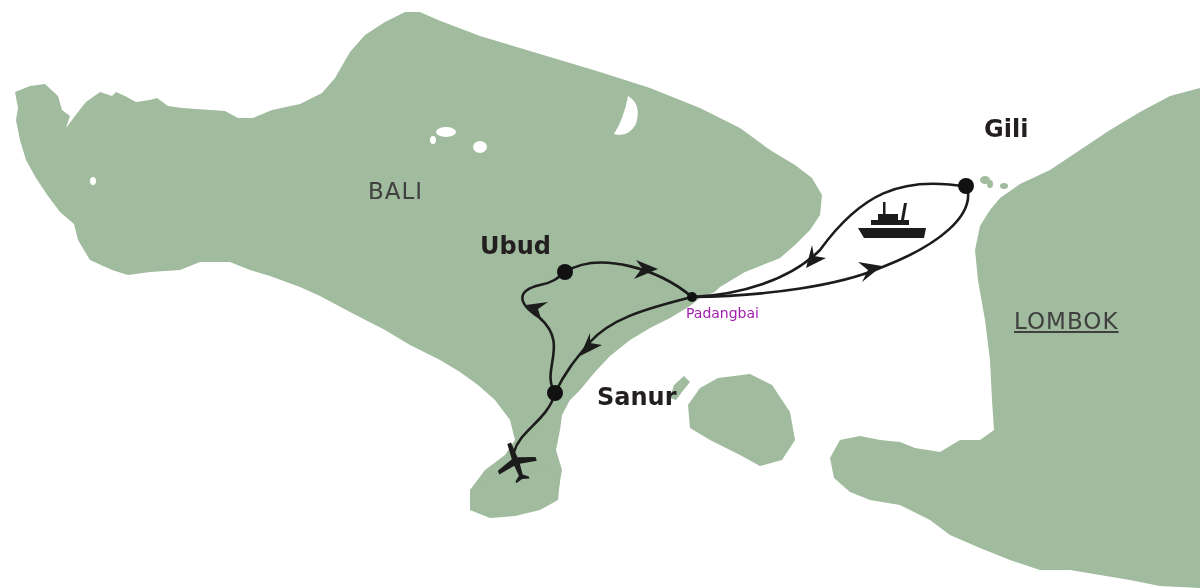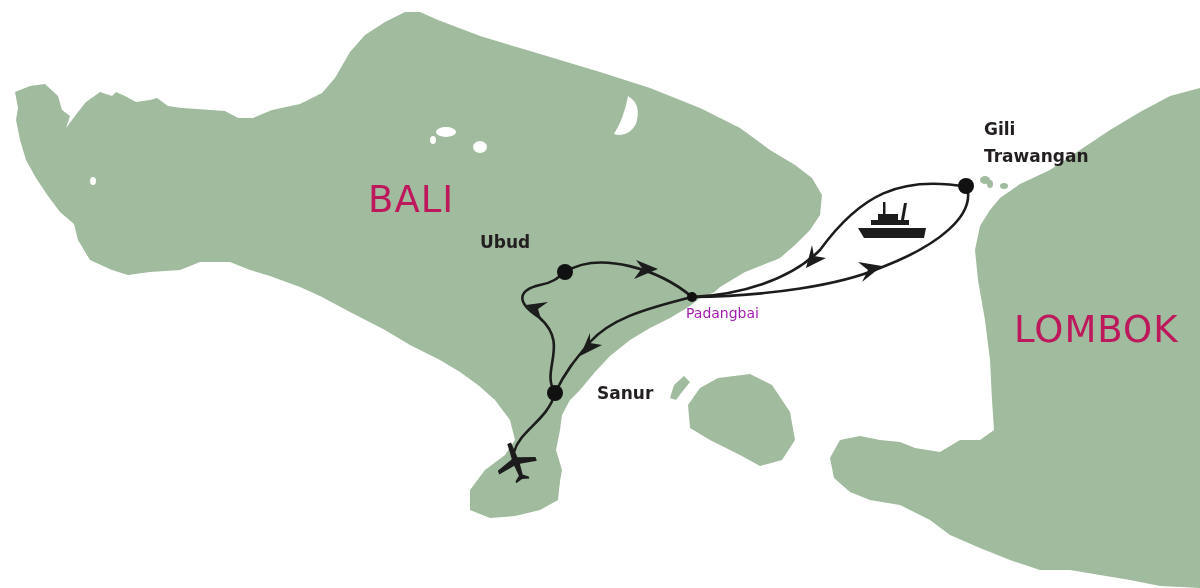--- a/index.html
+++ b/index.html
@@ -4,22 +4,22 @@
 <style>
   html, body { margin:0; padding:0; background:#ffffff; }
   body { width:1200px; height:588px; overflow:hidden; position:relative; font-family:"DejaVu Sans", sans-serif; }
   #map { position:absolute; left:0; top:0; width:1200px; height:588px; }
   .land { fill:#a0bb9d; }
   .hole { fill:#ffffff; }
   .route { fill:none; stroke:#1c1c1c; stroke-width:2.6; stroke-linecap:round; }
   .arrow { fill:#1c1c1c; }
   .stop { fill:#111111; }
   .label { position:absolute; white-space:nowrap; }
-  .island-label { color:#be185d; font-size:37px; letter-spacing:1px; font-weight:normal; }
-  .town-label { color:#231f20; font-size:17px; font-weight:bold; }
+  .island-label { color:#404040; font-size:23px; letter-spacing:1px; font-weight:normal; }
+  .town-label { color:#231f20; font-size:24px; font-weight:bold; }
   .port-label { color:#a21caf; font-size:14px; }
 </style>
 </head>
 <body>
 
 <svg id="map" viewBox="0 0 1200 588">
 
   <path class="land" d="
     M15,92 L30,86 L45,84 L58,96 L62,110 L70,116 L66,128 L78,112 L86,102 L100,92 L112,96 L116,92 L125,96 L136,102 L150,100 L157,98 L168,106 L182,108 L225,111 L238,118 L253,118 L272,110 L300,104 L322,93 L335,78 L350,52 L365,35 L385,22 L405,12 L420,12 L438,20 L480,36 L520,48 L560,60 L600,72 L650,88 L700,108 L740,128 L770,150 L795,165 L812,178 L822,195 L820,215 L810,230 L795,245 L780,258 L760,268 L740,280 L720,290 L700,298 L690,306 L670,318 L650,328 L630,340 L610,356 L595,372 L580,390 L570,400 L562,415 L560,430 L556,450 L562,470 L558,492 L540,506 L515,514 L490,516 L470,508 L470,490 L485,470 L505,455 L515,440 L510,420 L495,400 L478,385 L460,372 L440,360 L410,345 L385,330 L350,312 L320,296 L300,287 L270,276 L250,270 L230,262 L200,262 L180,270 L150,272 L128,275 L112,270 L90,260 L78,240 L74,224 L60,212 L48,196 L36,178 L26,160 L20,140 L16,120 L18,108 Z"></path>
 
@@ -68,21 +68,20 @@
   <g>
     <polygon fill="#1c1c1c" points="858,228 926,228 924,238 864,238"></polygon>
     <rect fill="#1c1c1c" x="871" y="220" width="38" height="5"></rect>
     <rect fill="#1c1c1c" x="878" y="214" width="20" height="6"></rect>
     <rect fill="#1c1c1c" x="883" y="202" width="2.5" height="13"></rect>
     <polygon fill="#1c1c1c" points="904,203 907,203 904,220 901,220"></polygon>
   </g>
 </svg>
 
 <div class="label island-label" style="left:368px;top:178px;">BALI</div>
-<div class="label island-label" style="left:1014px;top:308px;">LOMBOK</div>
+<div class="label island-label" style="left:1014px;top:308px;text-decoration:underline;">LOMBOK</div>
 
 <div class="label town-label" style="left:480px;top:232px;">Ubud</div>
 <div class="label town-label" style="left:577px;top:383px;margin-left:20px;">Sanur</div>
 <div class="label port-label" style="left:686px;top:305px;">Padangbai</div>
 <div class="label town-label" style="left:984px;top:116px;line-height:27px;">
   <span>Gili</span><br>
-  <span>Trawangan</span>
 </div>
 
 </body></html>

